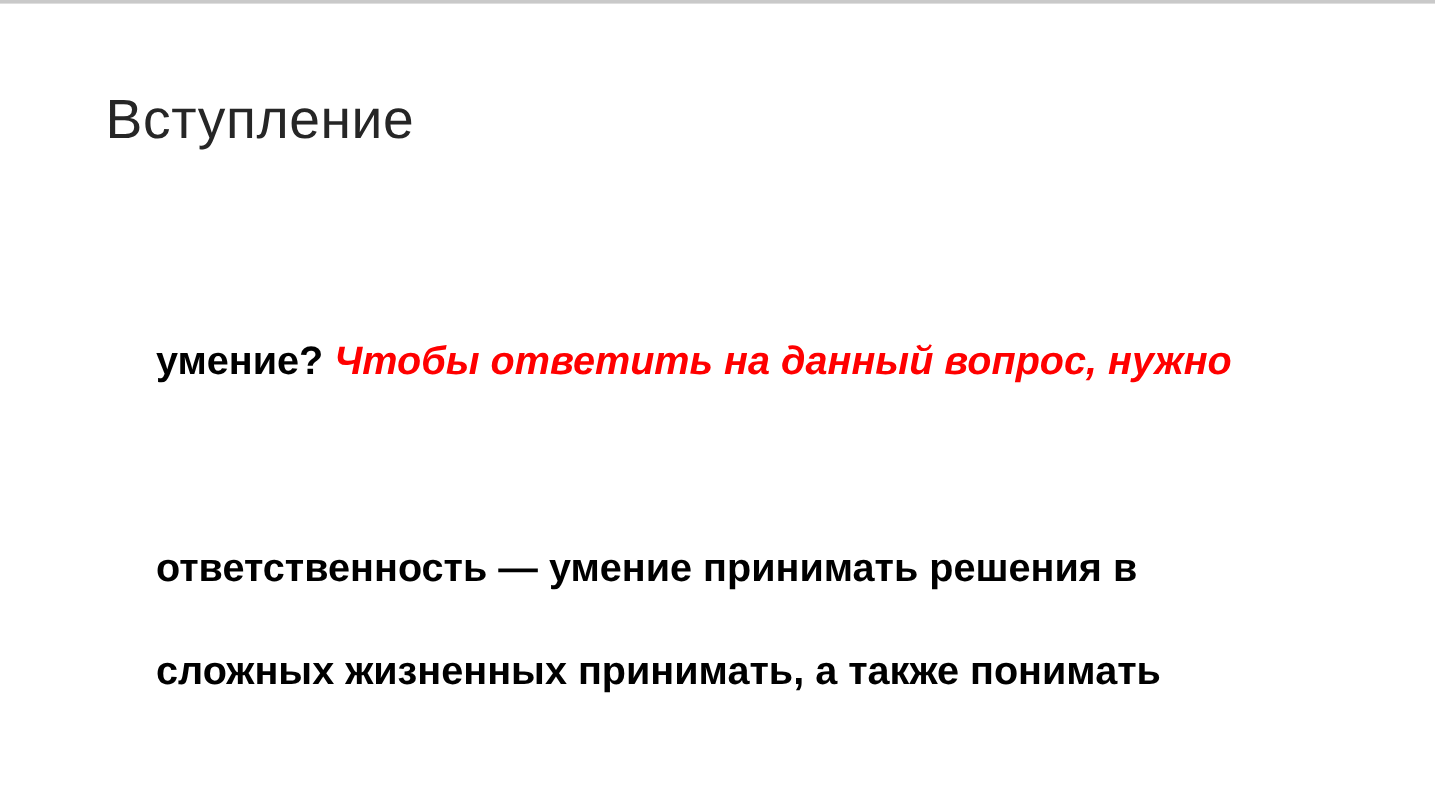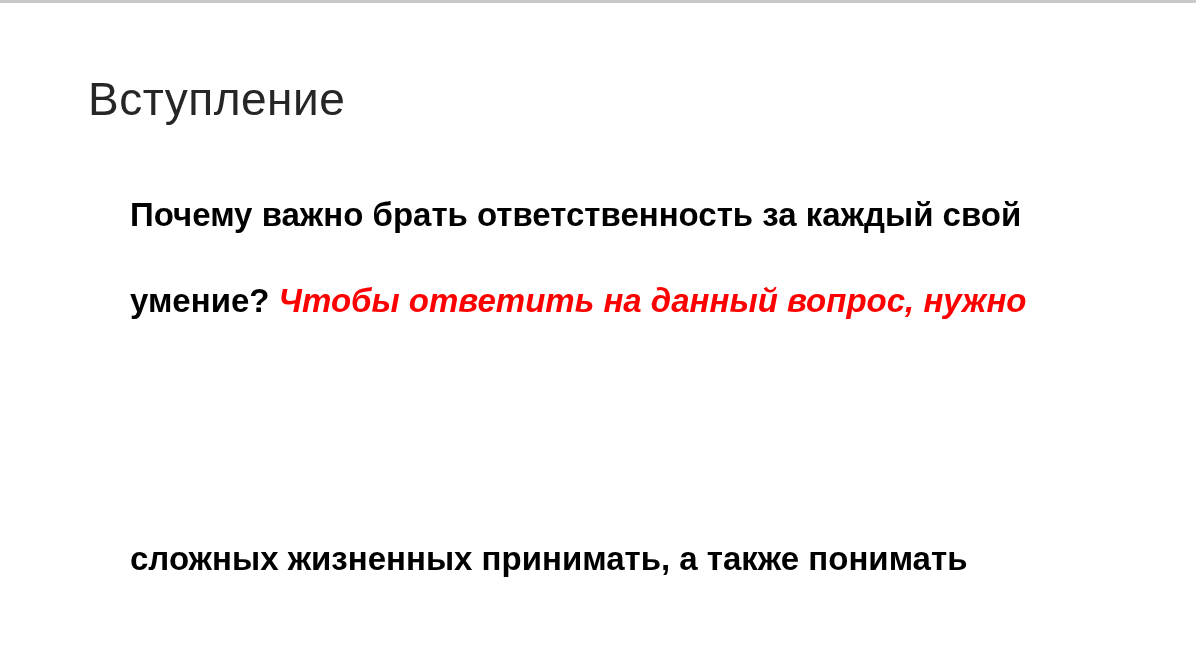--- a/index.html
+++ b/index.html
@@ -61,21 +61,21 @@
 <body>
 
 <div class="slide">
   <div class="top-border"></div>
 
   <h1 class="slide-title">Вступление</h1>
 
   <div class="slide-body">
 
     <p class="para">
-      <span class="text-line"><span>Почему важно брать ответственность за каждый свой</span></span><br>
+      <br>
       <span class="text-line"><span>умение? </span><span class="red">Чтобы ответить на данный вопрос, нужно</span></span><br>
       <br>
-      <br>
+      <span class="text-line"><span>ответственность — умение принимать решения в</span></span><br>
       <span class="text-line"><span>сложных жизненных принимать, а также понимать</span></span><br>
     </p>
 
   </div>
 </div>
 
 </body></html>

